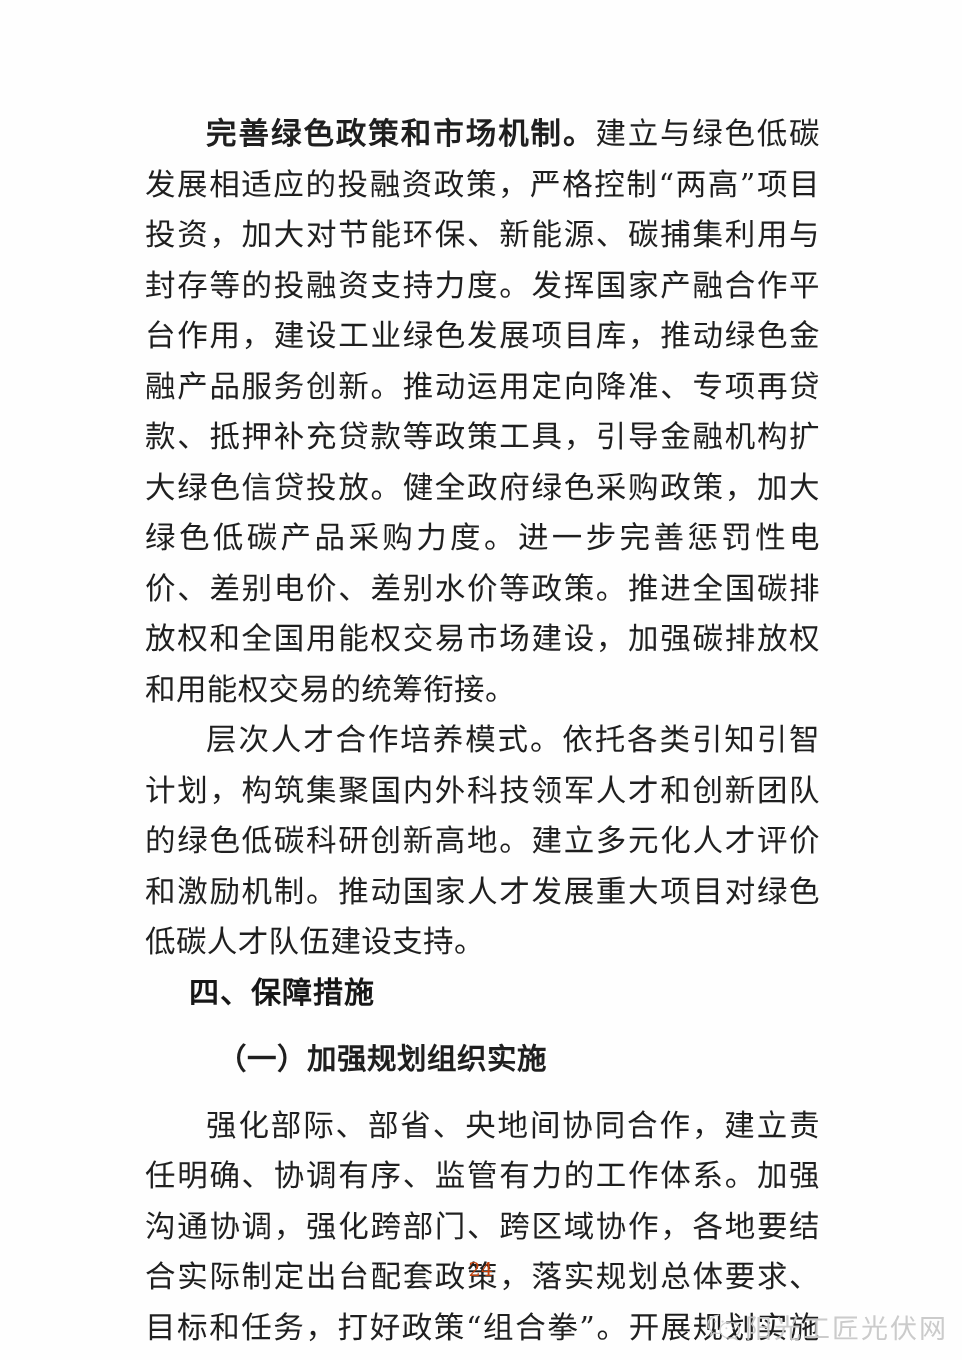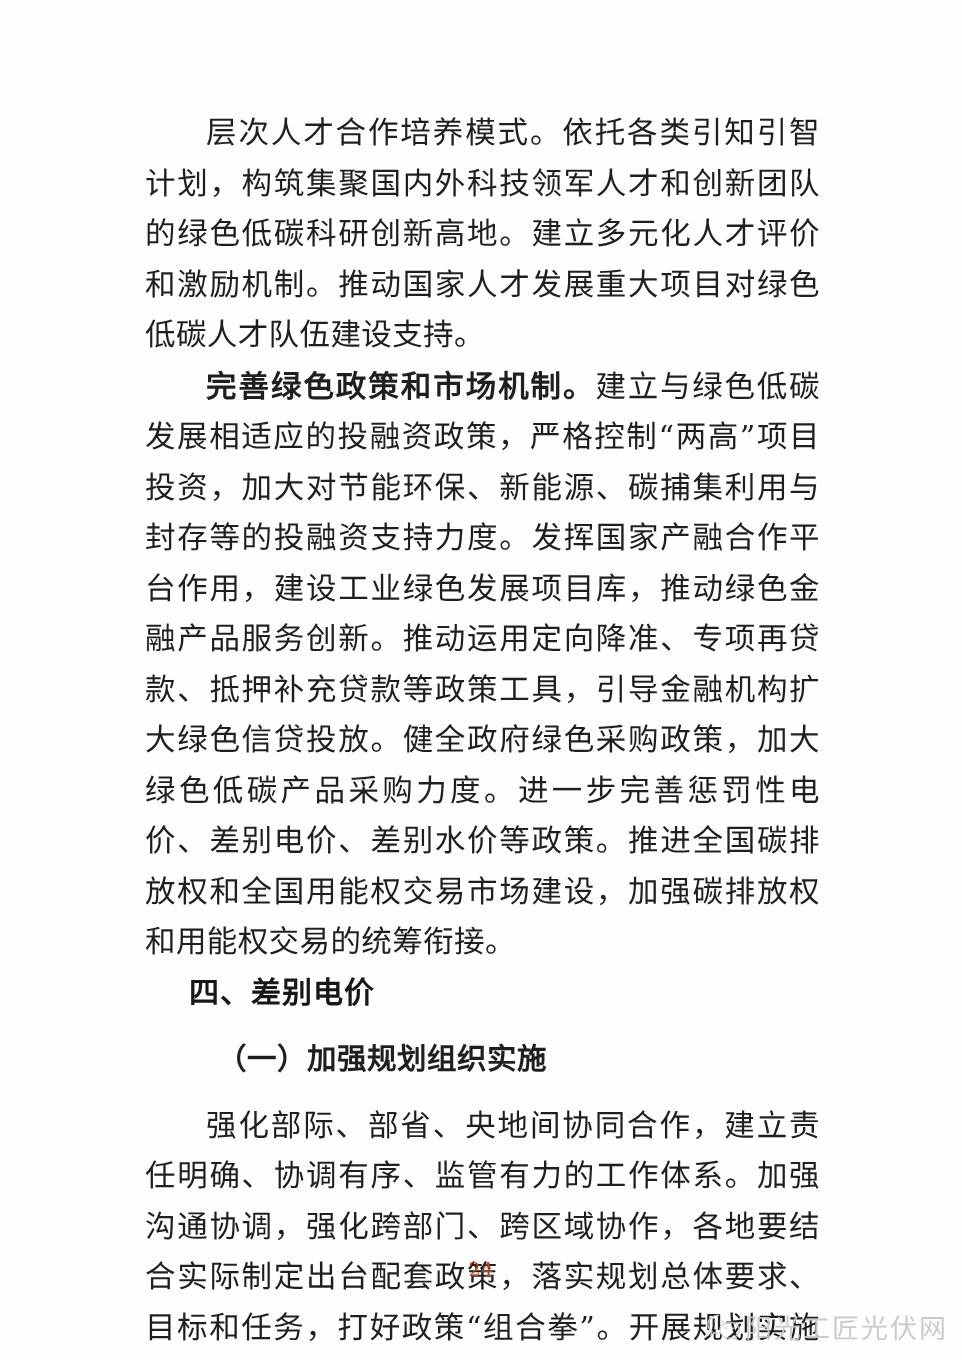--- a/index.html
+++ b/index.html
@@ -111,25 +111,25 @@
     white-space: nowrap;
   }
 </style>
 </head>
 <body>
 
 <div class="page">
 
   <div class="text-column">
 
+    <p class="para indent"><span class="lead-bold">完善绿色政策和市场机制。</span><span>建立与绿色低碳发展相适应的投融资政策，严格控制“两高”项目投资，加大对节能环保、新能源、碳捕集利用与封存等的投融资支持力度。发挥国家产融合作平台作用，建设工业绿色发展项目库，推动绿色金融产品服务创新。推动运用定向降准、专项再贷款、抵押补充贷款等政策工具，引导金融机构扩大绿色信贷投放。健全政府绿色采购政策，加大绿色低碳产品采购力度。进一步完善惩罚性电价、差别电价、差别水价等政策。推进全国碳排放权和全国用能权交易市场建设，加强碳排放权和用能权交易的统筹衔接。</span></p>
+
     <p class="para indent">层次人才合作培养模式。依托各类引知引智计划，构筑集聚国内外科技领军人才和创新团队的绿色低碳科研创新高地。建立多元化人才评价和激励机制。推动国家人才发展重大项目对绿色低碳人才队伍建设支持。</p>
 
-    <p class="para indent"><span class="lead-bold">完善绿色政策和市场机制。</span><span>建立与绿色低碳发展相适应的投融资政策，严格控制“两高”项目投资，加大对节能环保、新能源、碳捕集利用与封存等的投融资支持力度。发挥国家产融合作平台作用，建设工业绿色发展项目库，推动绿色金融产品服务创新。推动运用定向降准、专项再贷款、抵押补充贷款等政策工具，引导金融机构扩大绿色信贷投放。健全政府绿色采购政策，加大绿色低碳产品采购力度。进一步完善惩罚性电价、差别电价、差别水价等政策。推进全国碳排放权和全国用能权交易市场建设，加强碳排放权和用能权交易的统筹衔接。</span></p>
-
-    <h2 class="heading-major">四、差别电价</h2>
+    <h2 class="heading-major">四、保障措施</h2>
 
     <h3 class="heading-minor">（一）加强规划组织实施</h3>
 
     <p class="para indent">强化部际、部省、央地间协同合作，建立责任明确、协调有序、监管有力的工作体系。加强沟通协调，强化跨部门、跨区域协作，各地要结合实际制定出台配套政策，落实规划总体要求、目标和任务，打好政策“组合拳”。开展规划实施情况的动态监测和评估，推进规划落实。发挥行业协会、智库、第三方机构等的桥梁纽带作用，助力重点行业和重要领域绿色低碳发展。组织开展全国节能宣传周、全国低碳日、中国水周等活</p>
 
   </div>
 
   <div class="page-number">24</div>
 
   <div class="footer-watermark">

